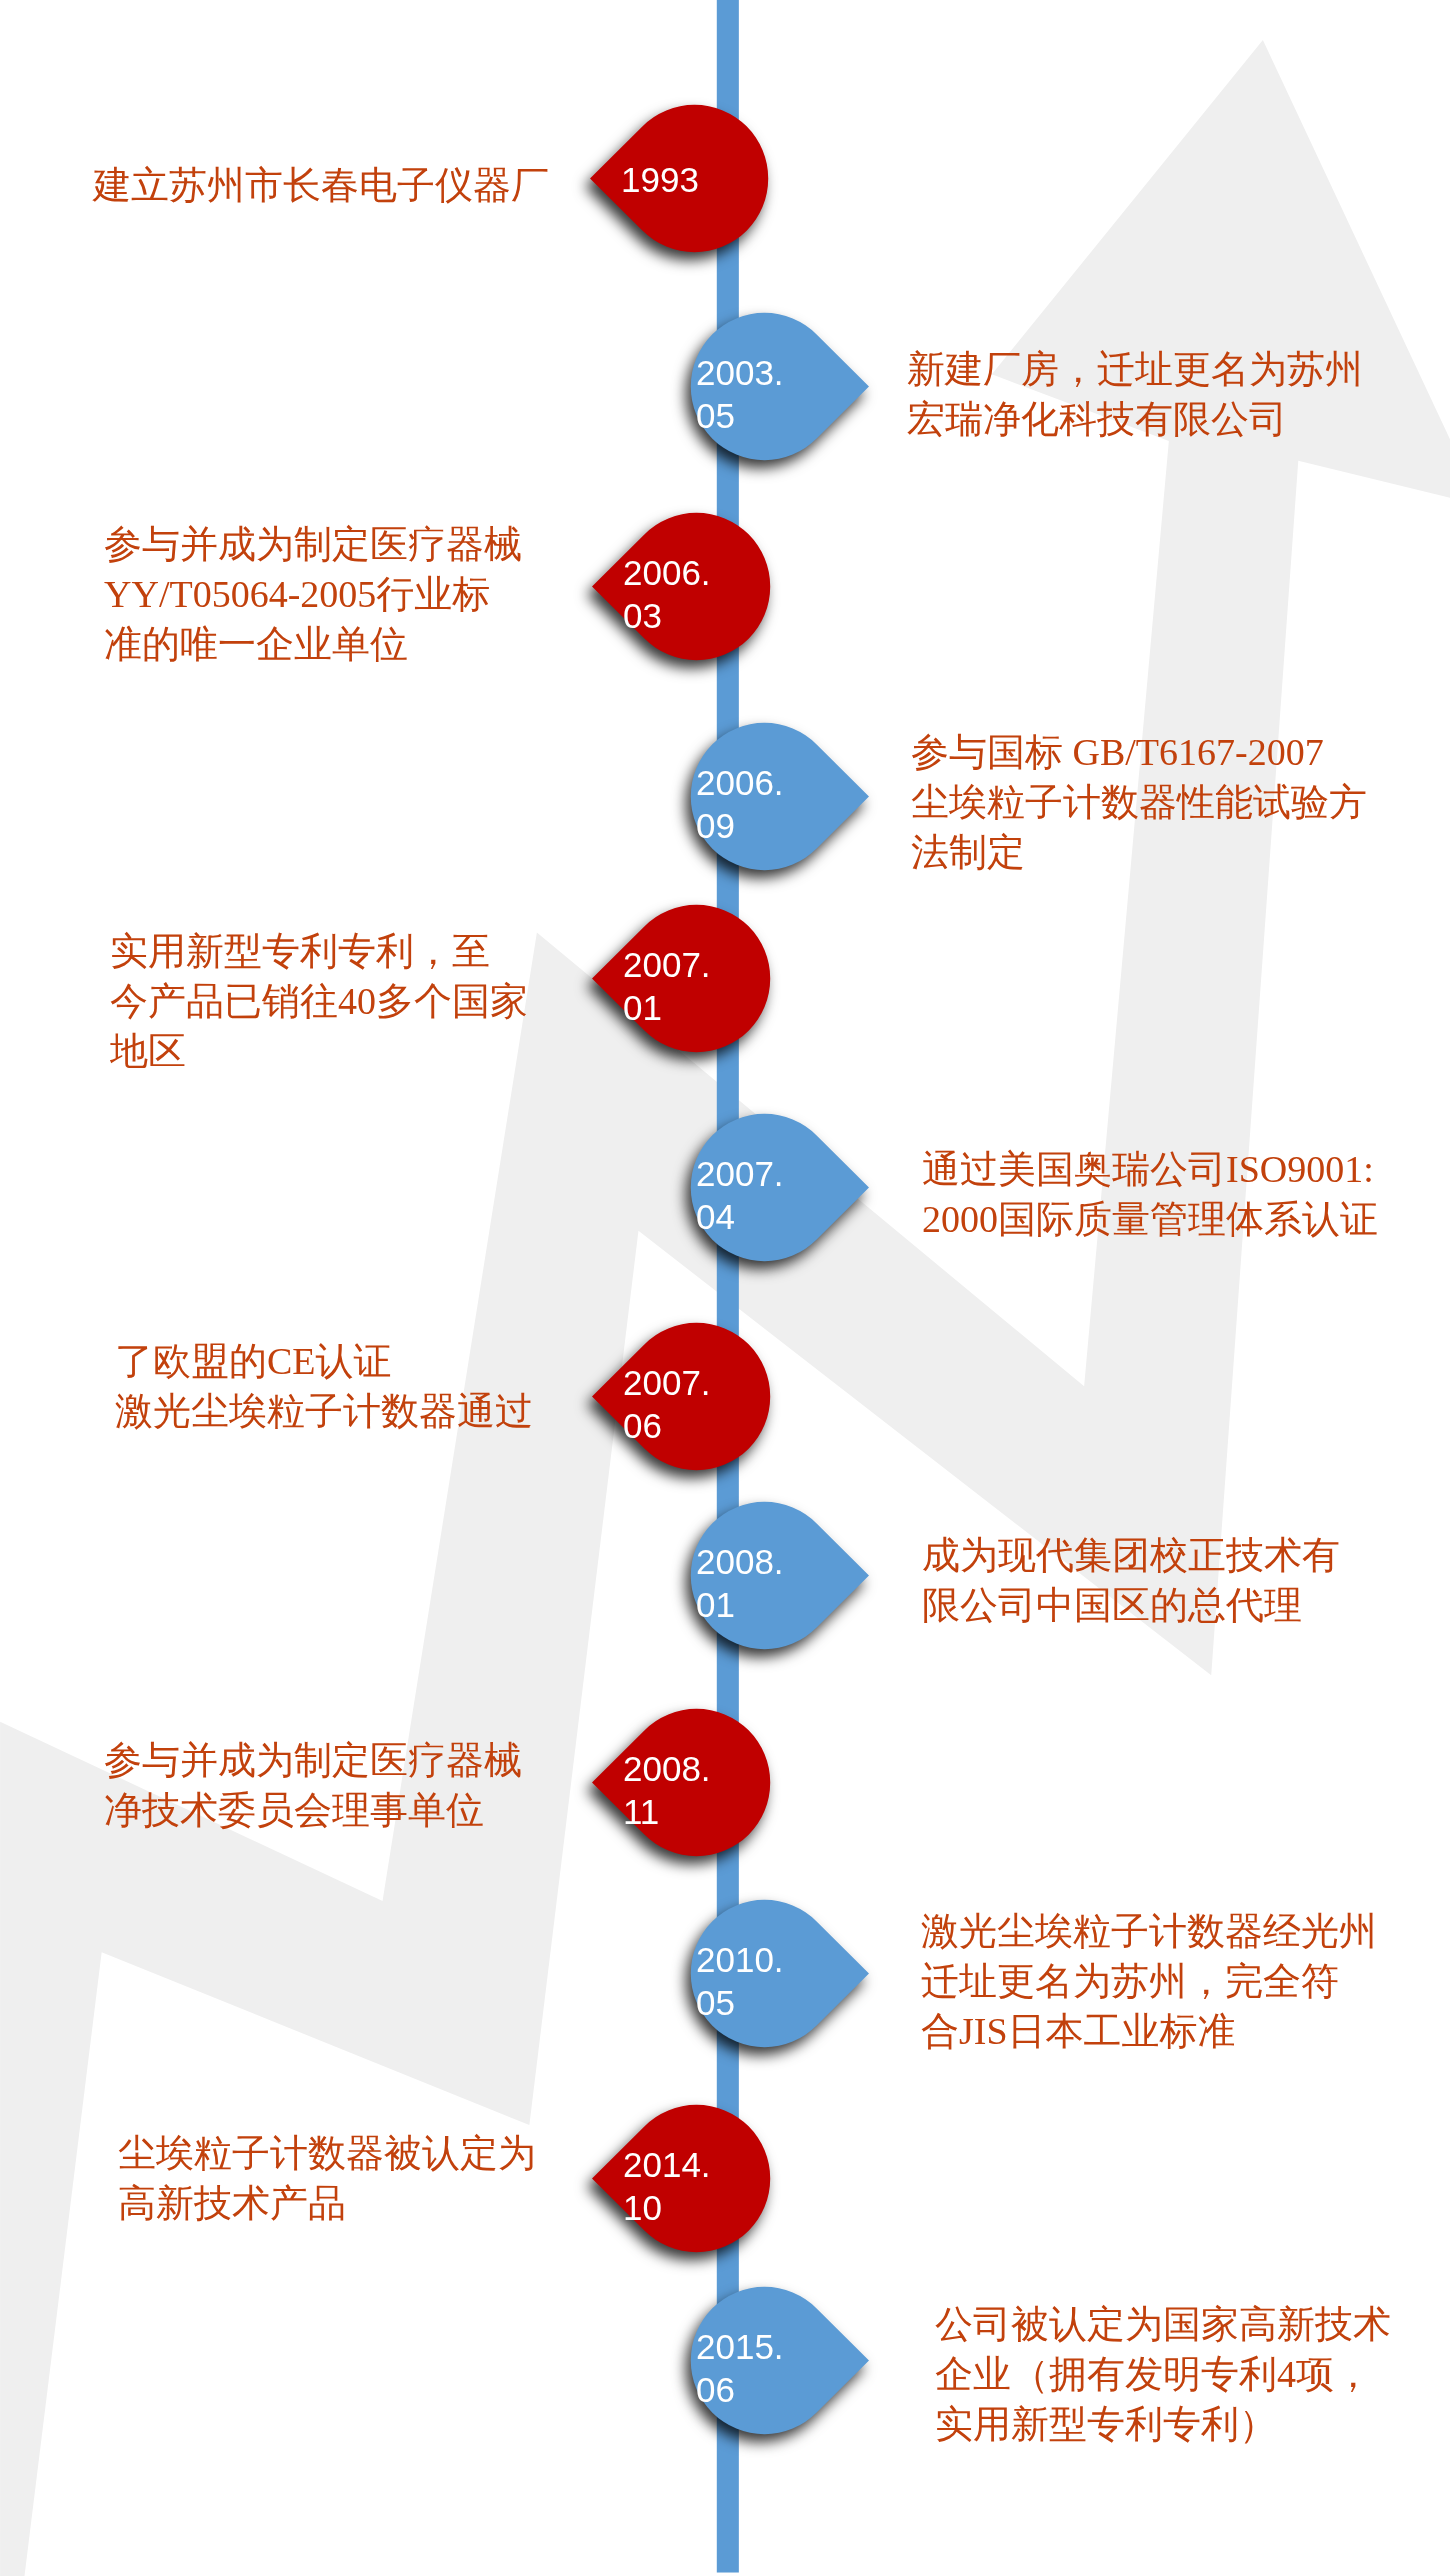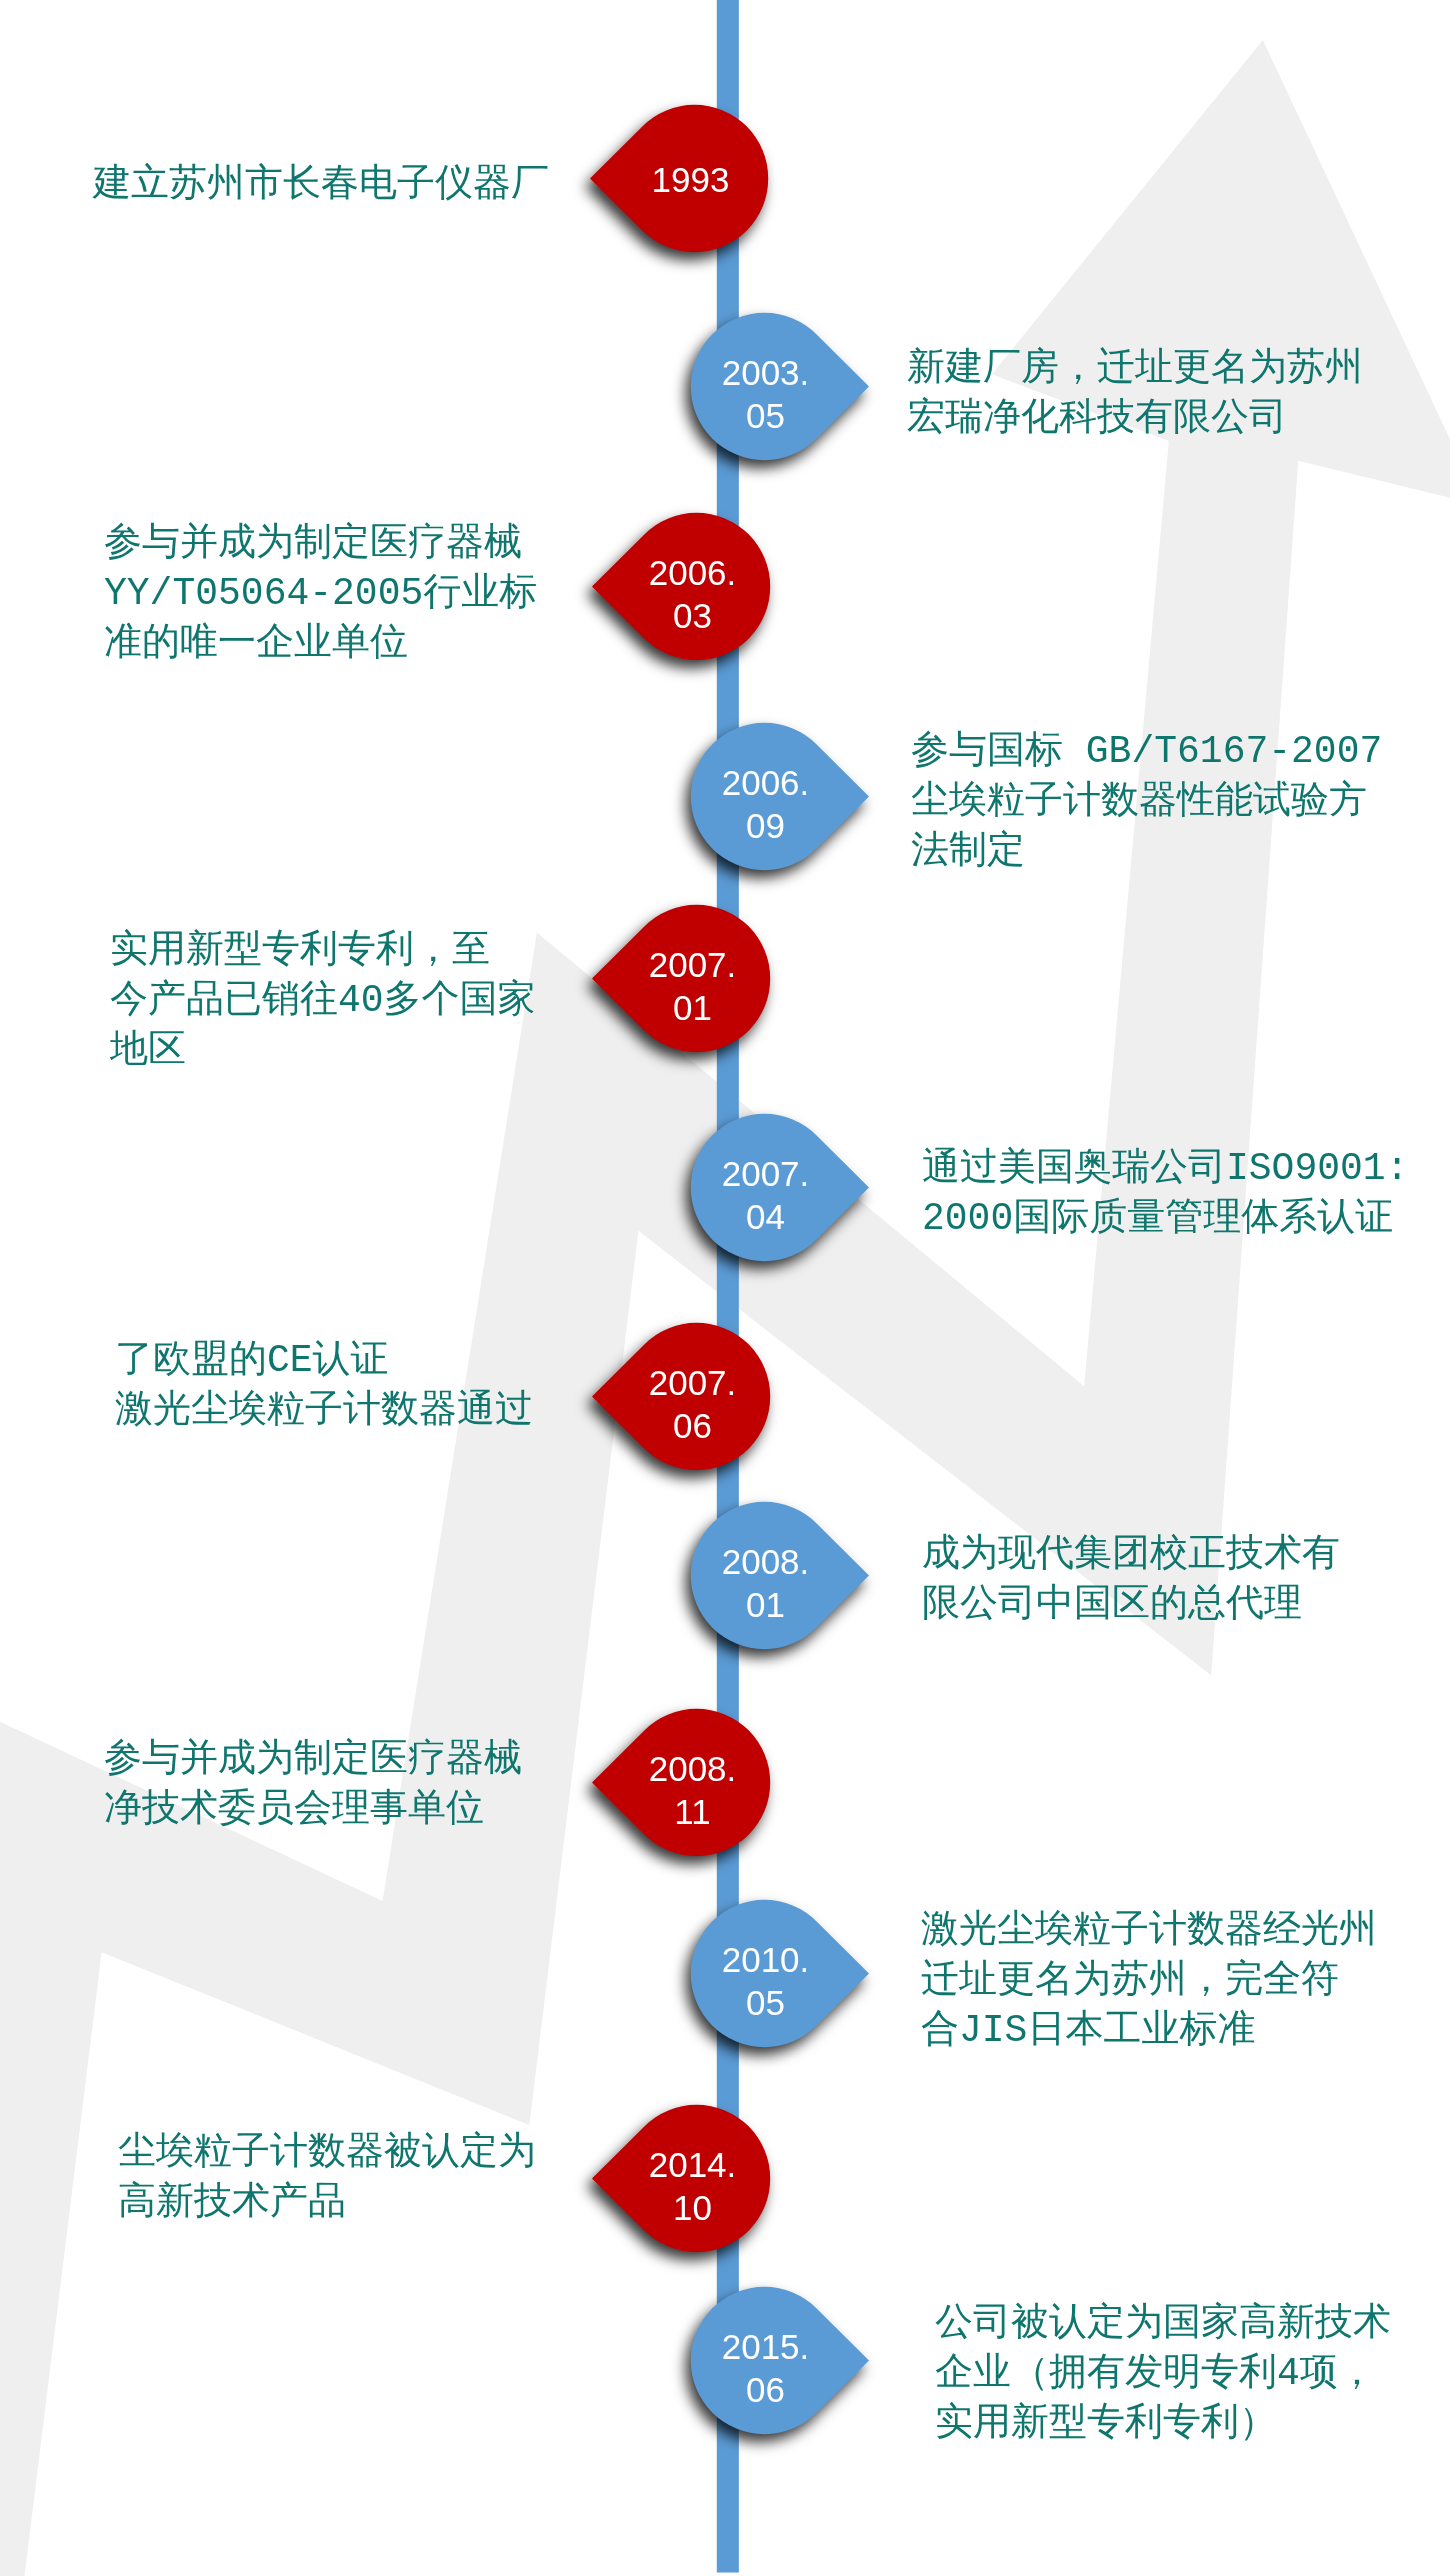--- a/index.html
+++ b/index.html
@@ -16,34 +16,33 @@
     .marker .drop {
       position: absolute;
       left: -133px; top: -104px;
       overflow: visible;
       filter: drop-shadow(-4.6px 8.1px 7px rgba(0,0,0,0.78));
     }
     .marker .date {
       position: absolute;
       width: 139px;
       top: -35px;
-      text-align: center;
       color: #ffffff;
       font-family: "Liberation Sans", "DejaVu Sans", sans-serif;
       font-size: 35px;
       line-height: 43px;
       white-space: nowrap;
     }
     .marker.left .date { left: -73px; }
     .marker.right .date { left: -68px; }
     .marker .date.one { top: -20.3px; }
     .desc {
       position: absolute;
-      color: #0f766e;
-      font-family: Liberation Mono, monospace;
+      color: #c2410c;
+      font-family: Liberation Serif, serif;
       font-size: 38px;
       line-height: 50px;
       white-space: nowrap;
     }
   </style>
 </head>
 <body>
 
 <div id="canvas">
 

